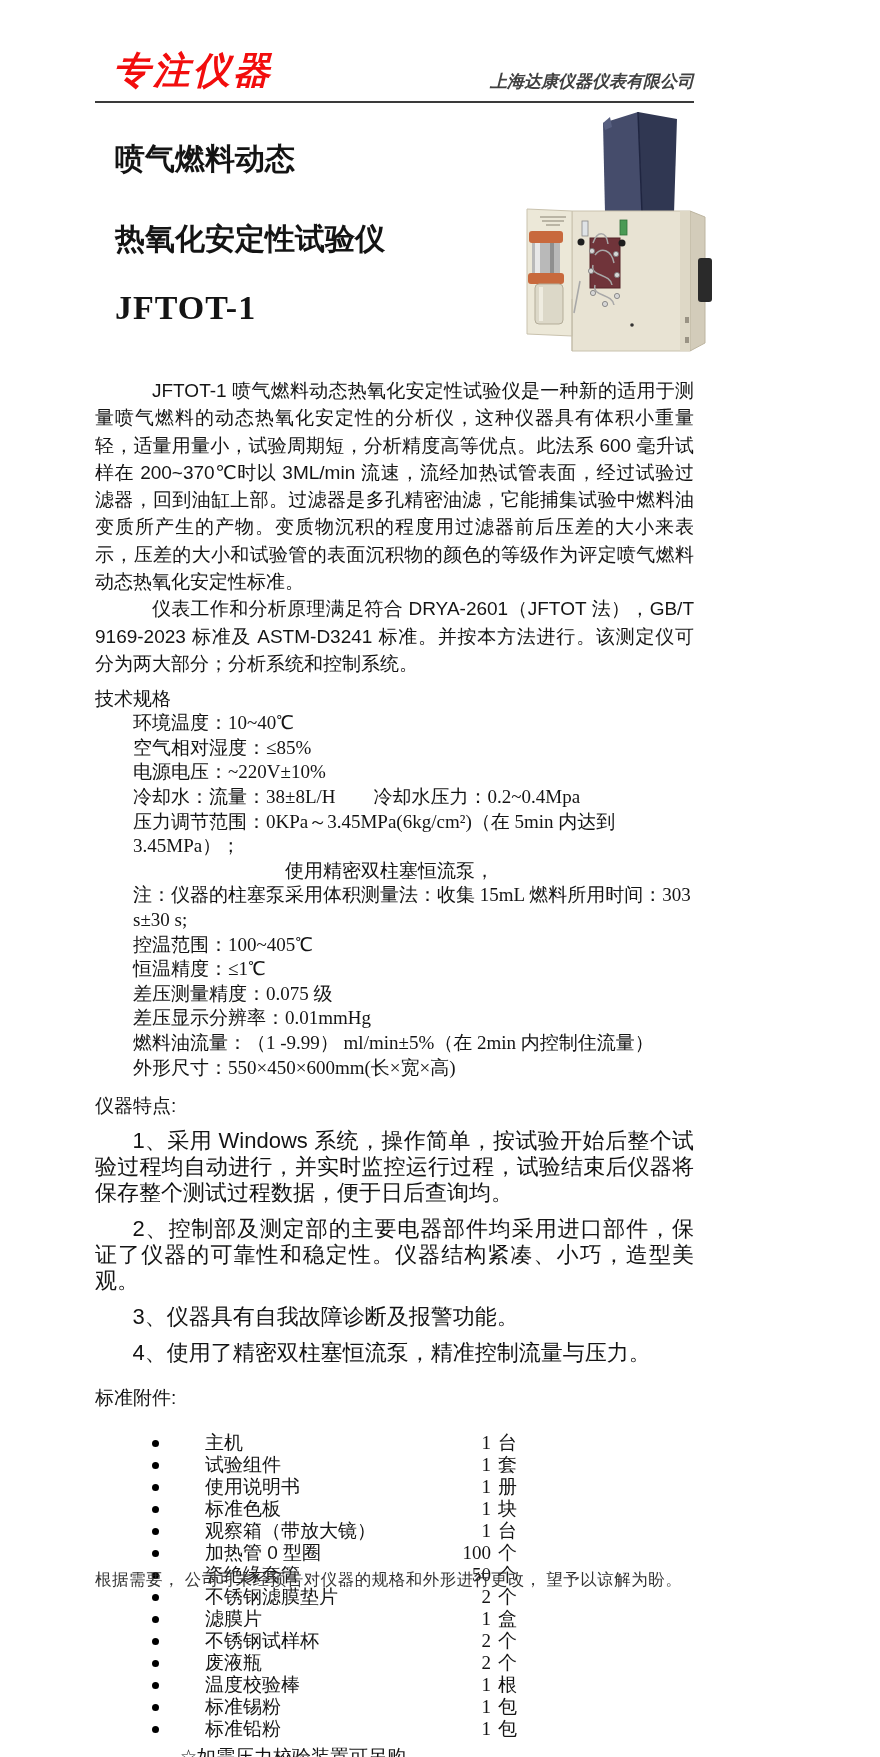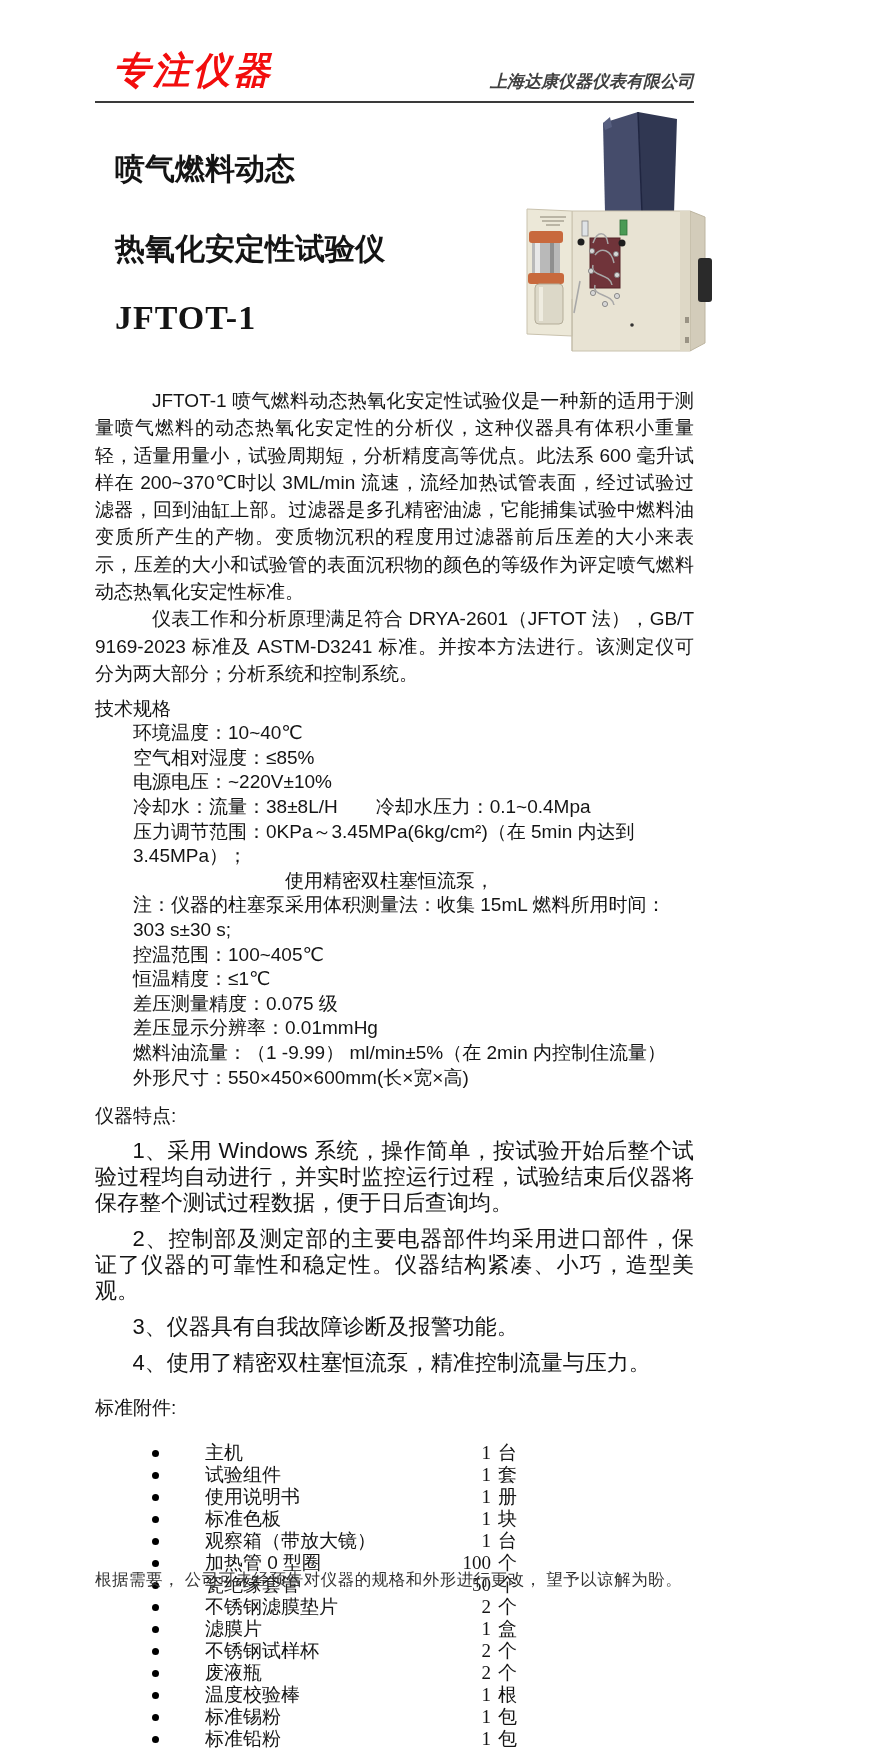--- a/index.html
+++ b/index.html
@@ -11,35 +11,35 @@
   }
   .content { padding:46px 90px 0 95px; }
 
   
   .header { display:flex; justify-content:space-between; align-items:flex-end; padding-left:18px; padding-bottom:5px; }
   .logo { font-size:37px; font-weight:bold; font-style:italic; letter-spacing:3px; }
   .company { font-size:17px; font-weight:bold; font-style:italic; padding-bottom:3px; }
   .rule { border-top:2px solid #3a3a3a; }
 
   
-  .titles { margin-top:46px; margin-left:20px; }
+  .titles { margin-top:36px; margin-left:20px; }
   .title-line { font-family:"Liberation Serif","DejaVu Serif",serif; font-size:30px; font-weight:bold; line-height:40px; }
   .title-line + .title-line { margin-top:40px; }
   .model { font-family:"Liberation Serif","DejaVu Serif",serif; font-size:34px; font-weight:bold; margin-top:30px; margin-left:20px; letter-spacing:1px; }
 
   
   .photo { position:absolute; left:520px; top:103px; width:200px; height:256px; }
 
   
   .intro { margin-top:50px; }
   .intro p { font-size:19px; line-height:27.3px; text-align:justify; text-indent:3em; }
 
   
   .spec-heading { font-size:19px; margin-top:10px; line-height:24px; }
-  .spec-line { font-size:19px; line-height:24.6px; padding-left:38px; }
+  .spec-line { font-size:19px; line-height:24.6px; padding-left:38px;font-family:Liberation Serif, serif; }
 
   
   .feat-heading { font-size:19px; margin-top:14px; line-height:24px; }
   .features p { font-size:22px; line-height:26px; text-indent:1.7em; text-align:justify; margin-top:10px; }
 
   
   .acc-heading { font-size:19px; margin-top:20px; line-height:24px; }
   .acc-list { margin-top:22px; }
   .acc-row { display:flex; align-items:center; height:22px; font-size:19px; }
   .acc-bullet { width:7px; height:7px; border-radius:50%; background:#000; margin-left:57px; flex:none; }
@@ -131,21 +131,21 @@
     <div class="intro">
       <p>JFTOT-1 喷气燃料动态热氧化安定性试验仪是一种新的适用于测量喷气燃料的动态热氧化安定性的分析仪，这种仪器具有体积小重量轻，适量用量小，试验周期短，分析精度高等优点。此法系 600 毫升试样在 200~370℃时以 3ML/min 流速，流经加热试管表面，经过试验过滤器，回到油缸上部。过滤器是多孔精密油滤，它能捕集试验中燃料油变质所产生的产物。变质物沉积的程度用过滤器前后压差的大小来表示，压差的大小和试验管的表面沉积物的颜色的等级作为评定喷气燃料动态热氧化安定性标准。</p>
       <p>仪表工作和分析原理满足符合 DRYA-2601（JFTOT 法），GB/T 9169-2023 标准及 ASTM-D3241 标准。并按本方法进行。该测定仪可分为两大部分；分析系统和控制系统。</p>
     </div>
 
     <div class="spec-heading">技术规格</div>
     <div class="specs">
         <div class="spec-line">环境温度：10~40℃</div>
         <div class="spec-line">空气相对湿度：≤85%</div>
         <div class="spec-line">电源电压：~220V±10%</div>
-        <div class="spec-line">冷却水：流量：38±8L/H　　冷却水压力：0.1~0.4Mpa</div>
+        <div class="spec-line">冷却水：流量：38±8L/H　　冷却水压力：0.2~0.4Mpa</div>
         <div class="spec-line">压力调节范围：0KPa～3.45MPa(6kg/cm²)（在 5min 内达到 3.45MPa）；</div>
         <div class="spec-line">　　　　　　　　使用精密双柱塞恒流泵，</div>
         <div class="spec-line">注：仪器的柱塞泵采用体积测量法：收集 15mL 燃料所用时间：303 s±30 s;</div>
         <div class="spec-line">控温范围：100~405℃</div>
         <div class="spec-line">恒温精度：≤1℃</div>
         <div class="spec-line">差压测量精度：0.075 级</div>
         <div class="spec-line">差压显示分辨率：0.01mmHg</div>
         <div class="spec-line">燃料油流量：（1 -9.99） ml/min±5%（在 2min 内控制住流量）</div>
         <div class="spec-line">外形尺寸：550×450×600mm(长×宽×高)</div>
       </div>

